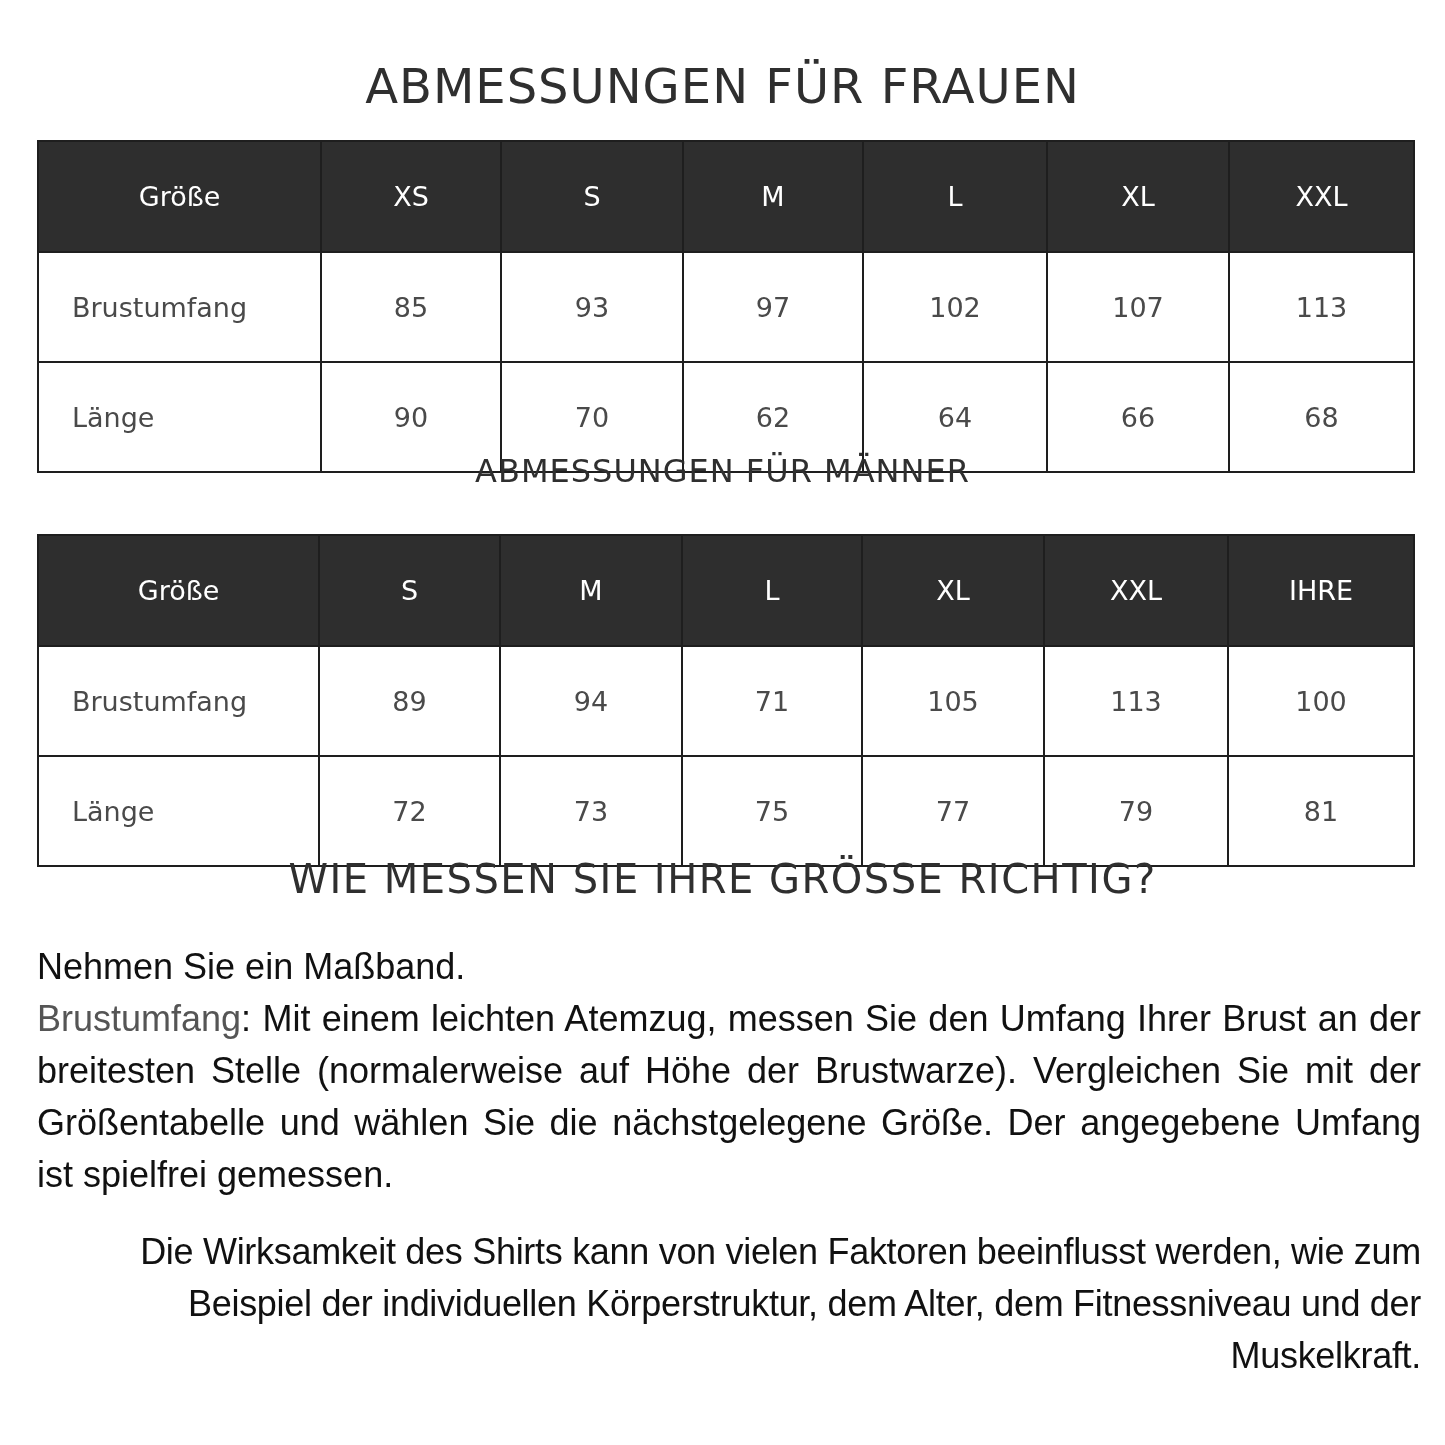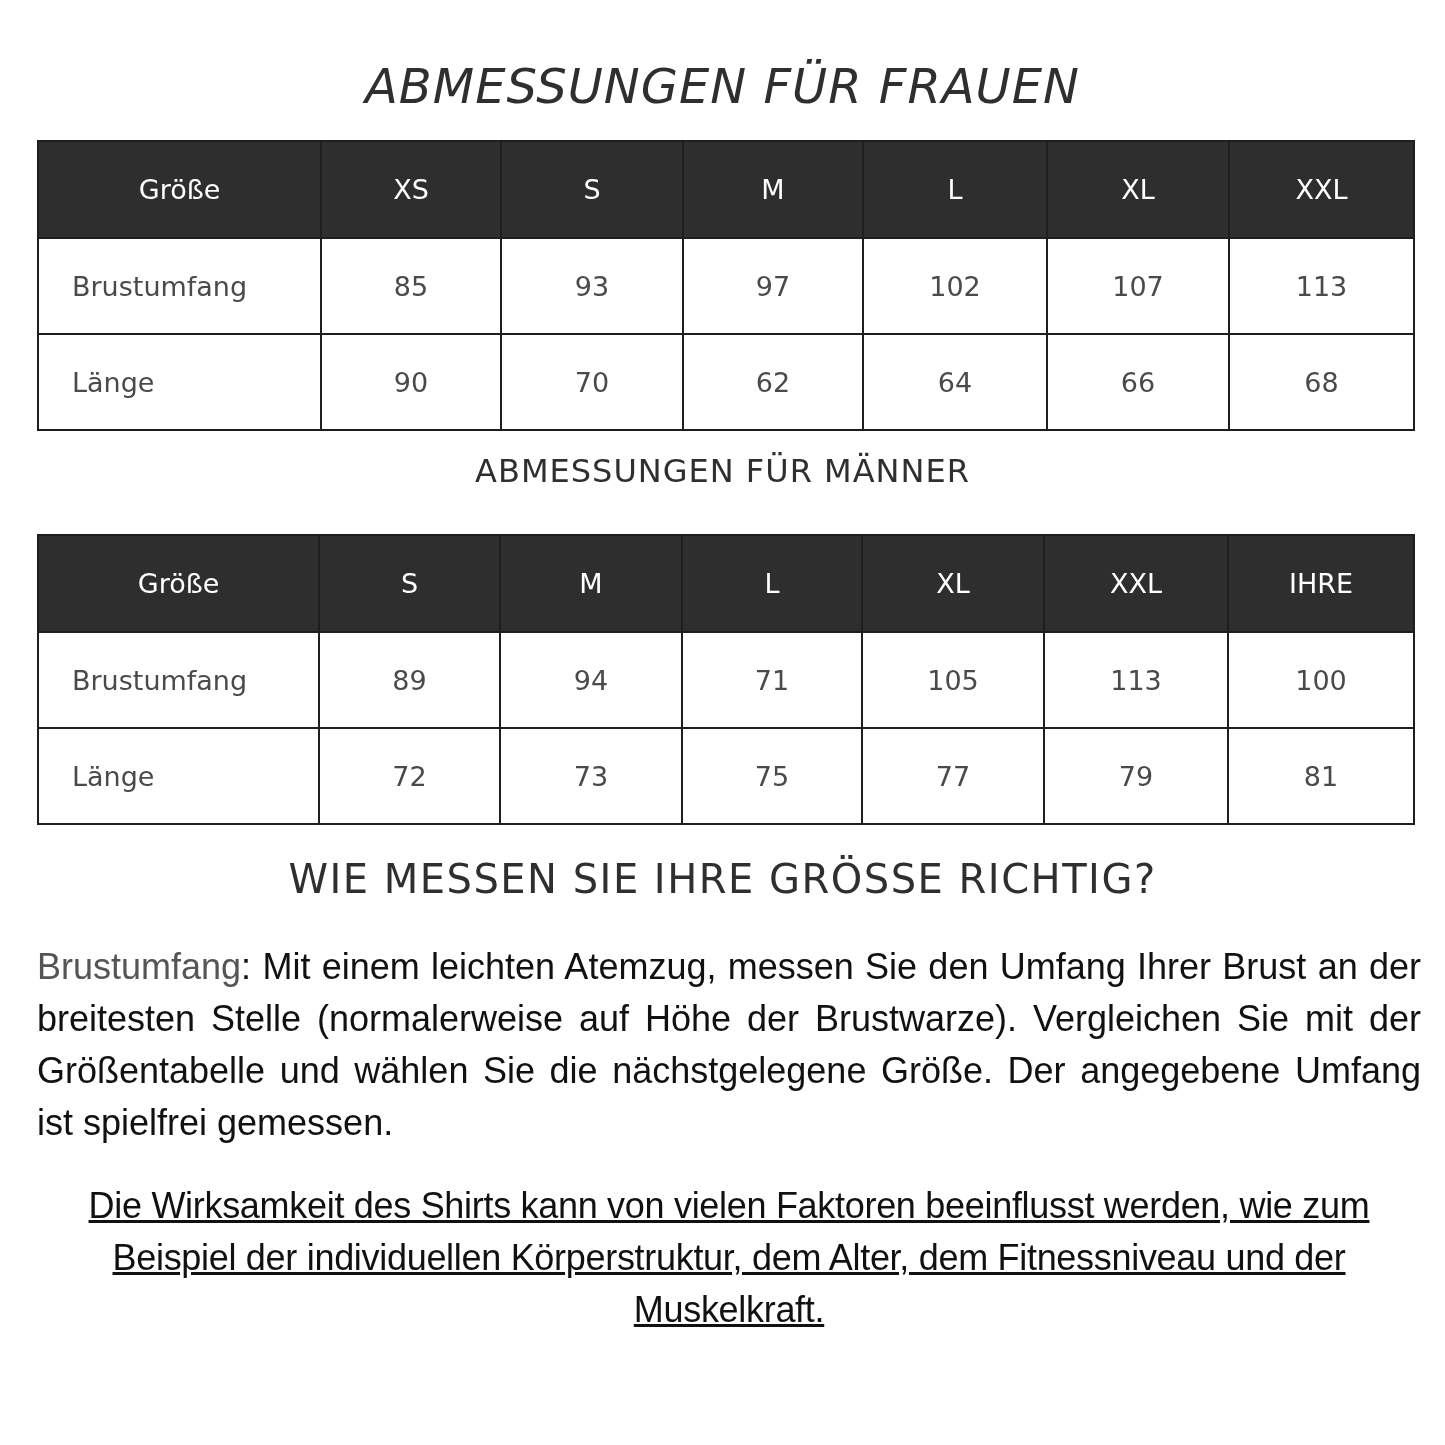--- a/index.html
+++ b/index.html
@@ -2,45 +2,45 @@
 <html><head>
   <meta charset="utf-8">
   <style>
     html, body { margin: 0; padding: 0; background: #ffffff; }
     body { width: 1445px; height: 1445px; position: relative; overflow: hidden; font-family: "DejaVu Sans", sans-serif; }
     .heading {
       position: absolute; left: 0; width: 1445px; text-align: center;
       color: #2f2f2f; font-family: "DejaVu Sans", sans-serif; font-weight: normal;
       letter-spacing: 1px; margin: 0;
     }
-    #h-women { top: 58px; font-size: 48px; font-style: italic; }
+    #h-women { top: 58px; font-size: 48px; }
     #h-men { top: 452px; font-size: 32px; }
     #h-how { top: 856px; font-size: 40px; letter-spacing: 1.5px; }
 
     table.size {
       position: absolute; left: 37px; border-collapse: collapse; table-layout: fixed;
     }
     #tbl-women { top: 140px; width: 1376px; }
     #tbl-men { top: 534px; width: 1376px; }
     table.size th, table.size td {
-      border: 2px solid #1e1e1e; text-align: center; padding: 8px;
+      border: 2px solid #1e1e1e; text-align: center; padding: 15px;
       font-family: "DejaVu Sans", sans-serif; font-size: 27px;
     }
     table.size thead th { background: #2e2e2e; color: #ffffff; height: 79px; font-weight: 500; }
     table.size tbody td { background: #ffffff; color: #4a4a4a; height: 78px; }
     table.size tbody td.label { text-align: left; padding-left: 33px; }
 
     .body-text {
       position: absolute; left: 37px; width: 1384px; color: #111111;
       font-family: "Liberation Sans", sans-serif; font-size: 36px; line-height: 52px; margin: 0;
     }
     #para1 { top: 941px; text-align: justify; }
     #para1 .line1 { display: block; }
     #para1 .accent { color: #555555; }
-    #para2 { top: 1180px; text-align: center; letter-spacing: -0.3px; text-decoration: underline; }
+    #para2 { top: 1226px; text-align: right; letter-spacing: -0.3px; }
   </style>
 </head>
 <body>
 
 <h1 class="heading" id="h-women">ABMESSUNGEN FÜR FRAUEN</h1>
 
 <table class="size" id="tbl-women">
   <colgroup>
     <col style="width:283px">
       <col style="width:180px">
@@ -124,16 +124,16 @@
       <td>77</td>
       <td>79</td>
       <td>81</td>
     </tr>
   </tbody>
 </table>
 
 <h1 class="heading" id="h-how">WIE MESSEN SIE IHRE GRÖSSE RICHTIG?</h1>
 
 <p class="body-text" id="para1">
-  <span class="accent">Brustumfang</span><span>: Mit einem leichten Atemzug, messen Sie den Umfang Ihrer Brust an der breitesten Stelle (normalerweise auf Höhe der Brustwarze). Vergleichen Sie mit der Größentabelle und wählen Sie die nächstgelegene Größe. Der angegebene Umfang ist spielfrei gemessen.</span>
+  <span class="line1">Nehmen Sie ein Maßband.</span><span class="accent">Brustumfang</span><span>: Mit einem leichten Atemzug, messen Sie den Umfang Ihrer Brust an der breitesten Stelle (normalerweise auf Höhe der Brustwarze). Vergleichen Sie mit der Größentabelle und wählen Sie die nächstgelegene Größe. Der angegebene Umfang ist spielfrei gemessen.</span>
 </p>
 
 <p class="body-text" id="para2">Die Wirksamkeit des Shirts kann von vielen Faktoren beeinflusst werden, wie zum Beispiel der individuellen Körperstruktur, dem Alter, dem Fitnessniveau und der Muskelkraft.</p>
 
 </body></html>

